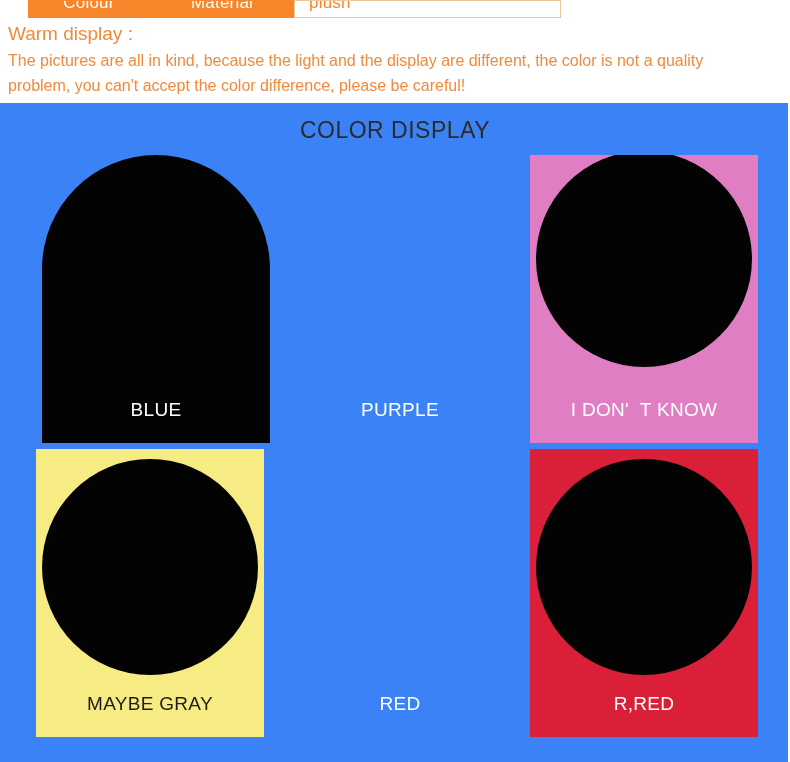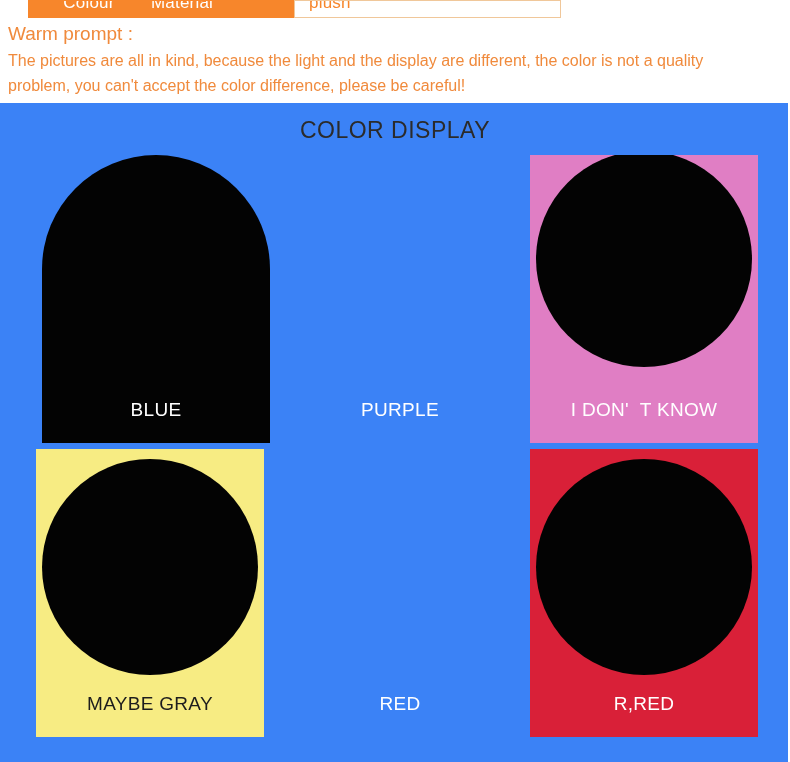--- a/index.html
+++ b/index.html
@@ -39,21 +39,21 @@
     width:262px;
     background:#ffffff;
     color:#f7862b;
     padding-left:14px;
     border:1px solid #f0c79a;
   }
   .spec-cell.key2{
     width:154px;
     background:#f7862b;
     color:#ffffff;
-    justify-content:flex-start;
+    justify-content:center;
     border:1px solid #f7862b;
   }
   .spec-cell.val2{
     width:267px;
     background:#ffffff;
     color:#f7862b;
     padding-left:14px;
     border:1px solid #f0c79a;
   }
   .spec-text{display:block;transform:translateY(-6px);}
@@ -157,21 +157,21 @@
   </div>
   <div class="spec-cell key2">
     <span class="spec-text">Material</span>
   </div>
   <div class="spec-cell val2">
     <span class="spec-text">plush</span>
   </div>
 </div>
 
 <div class="prompt">
-  <p class="prompt-title">Warm prompt :</p>
+  <p class="prompt-title">Warm display :</p>
   <p class="prompt-body">The pictures are all in kind, because the light and the display are different, the color is not a quality problem, you can't accept the color difference, please be careful!</p>
 </div>
 
 <div class="panel">
   <div class="panel-title">COLOR DISPLAY</div>
 
   <div class="grid">
 
     <div class="cell c0">
       <div class="swatch">

